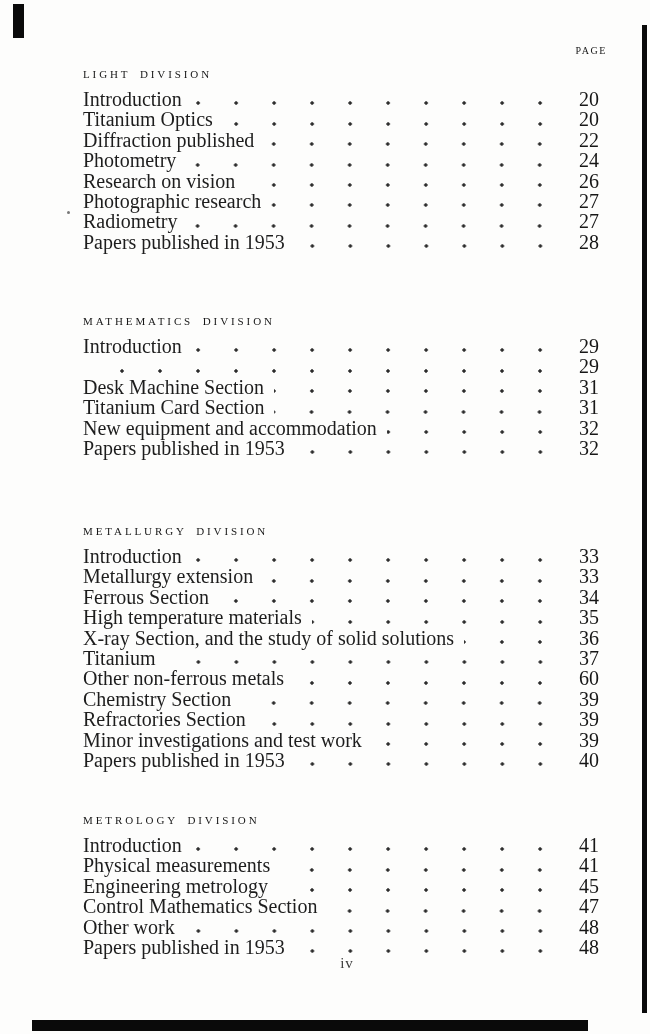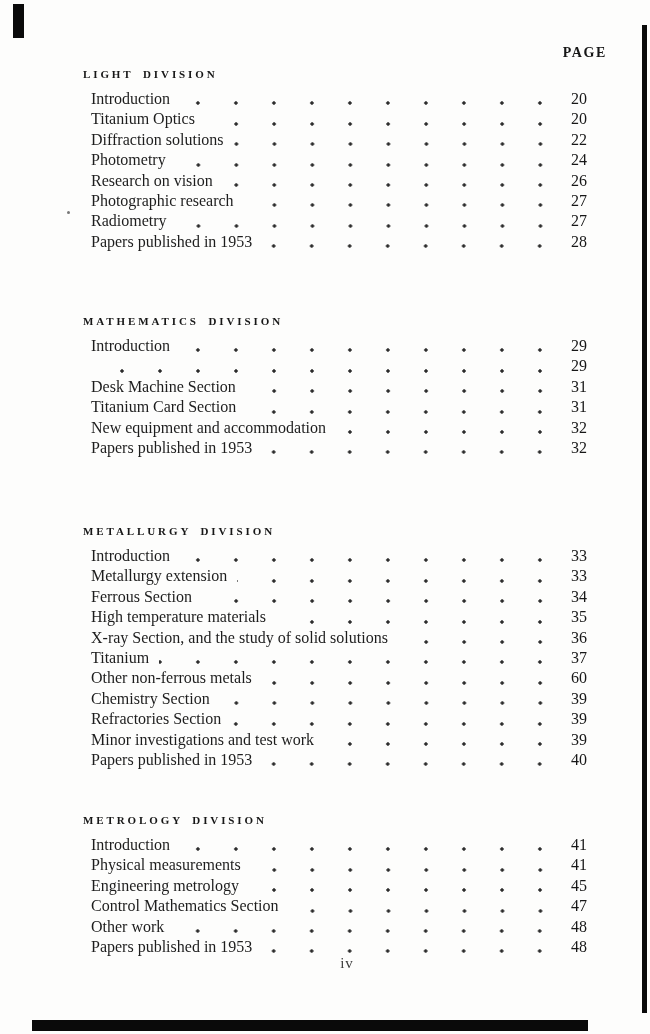--- a/index.html
+++ b/index.html
@@ -15,72 +15,71 @@
     overflow: hidden;
     font-family: "Liberation Serif", "DejaVu Serif", serif;
     color: #1f1f1f;
   }
 
   
   .page-label {
     position: absolute;
     top: 45px;
     right: 43px;
-    font-size: 14px;
-    font-weight: bold;
+    font-size: 10px;
+    font-weight: normal;
     letter-spacing: 1.6px;
     color: #161616;
   }
 
   
   .toc-section {
     position: absolute;
     left: 83px;
     width: 524px;
   }
   .sec-0 { top: 67px; }
   .sec-1 { top: 314px; }
   .sec-2 { top: 524px; }
   .sec-3 { top: 813px; }
 
   .sec-heading {
     margin: 0 0 8px 0;
     font-size: 11px;
     line-height: 14px;
-    font-weight: bold;
+    font-weight: normal;
     letter-spacing: 2.9px;
     word-spacing: 4px;
     color: #171717;
   }
 
   .toc-row {
     display: flex;
     align-items: baseline;
     height: 20.4px;
     line-height: 20.4px;
-    font-size: 16px;
-    margin-left: 8px;
+    font-size: 20px;
   }
   .toc-title {
     white-space: nowrap;
     color: #1d1d1d;
   }
   .dot-leader {
     flex: 1;
     align-self: stretch;
     margin-left: 10px;
     margin-right: 12px;
     background-image: radial-gradient(circle, #2b2b2b 1.4px, rgba(0,0,0,0) 2px);
     background-size: 38px 8px;
     background-repeat: repeat-x;
     background-position: right 0 bottom 2px;
   }
   .toc-pagenum {
     width: 36px;
-    text-align: left;
+    text-align: center;
     white-space: nowrap;
     color: #171717;
   }
 
   
   .folio {
     position: absolute;
     top: 955px;
     left: 0;
     width: 694px;
@@ -119,21 +118,21 @@
           <span class="toc-title">Introduction</span>
           <span class="dot-leader"></span>
           <span class="toc-pagenum">20</span>
         </div>
         <div class="toc-row">
           <span class="toc-title">Titanium Optics</span>
           <span class="dot-leader"></span>
           <span class="toc-pagenum">20</span>
         </div>
         <div class="toc-row">
-          <span class="toc-title">Diffraction solutions</span>
+          <span class="toc-title">Diffraction published</span>
           <span class="dot-leader"></span>
           <span class="toc-pagenum">22</span>
         </div>
         <div class="toc-row">
           <span class="toc-title">Photometry</span>
           <span class="dot-leader"></span>
           <span class="toc-pagenum">24</span>
         </div>
         <div class="toc-row">
           <span class="toc-title">Research on vision</span>

